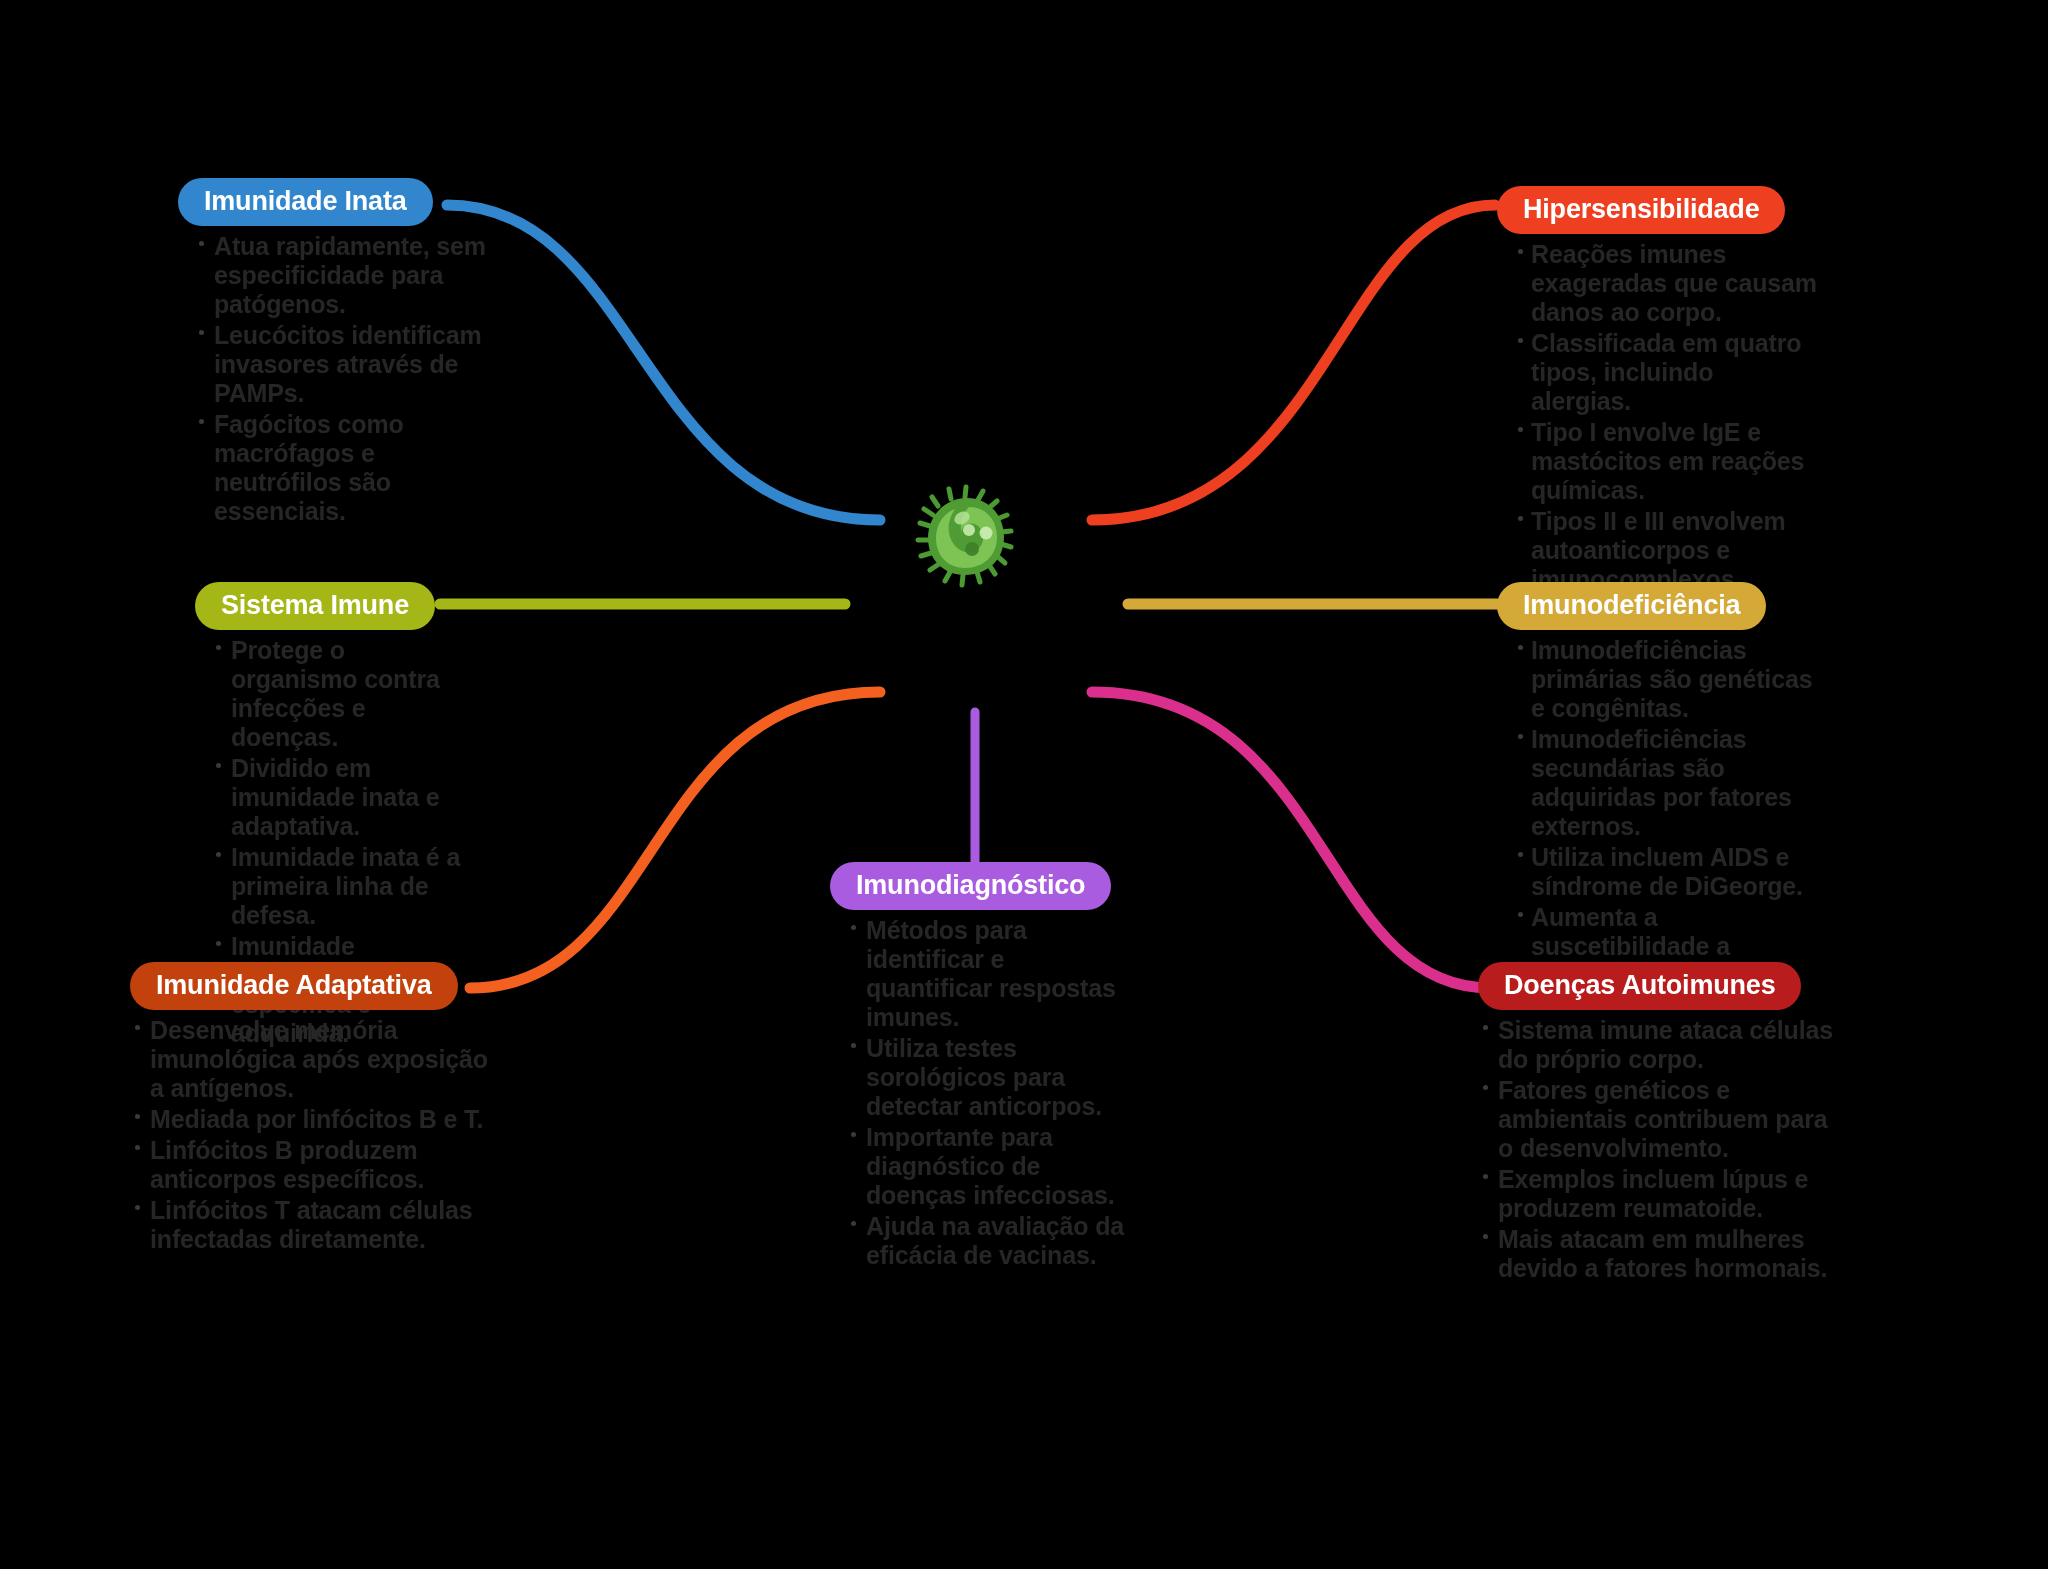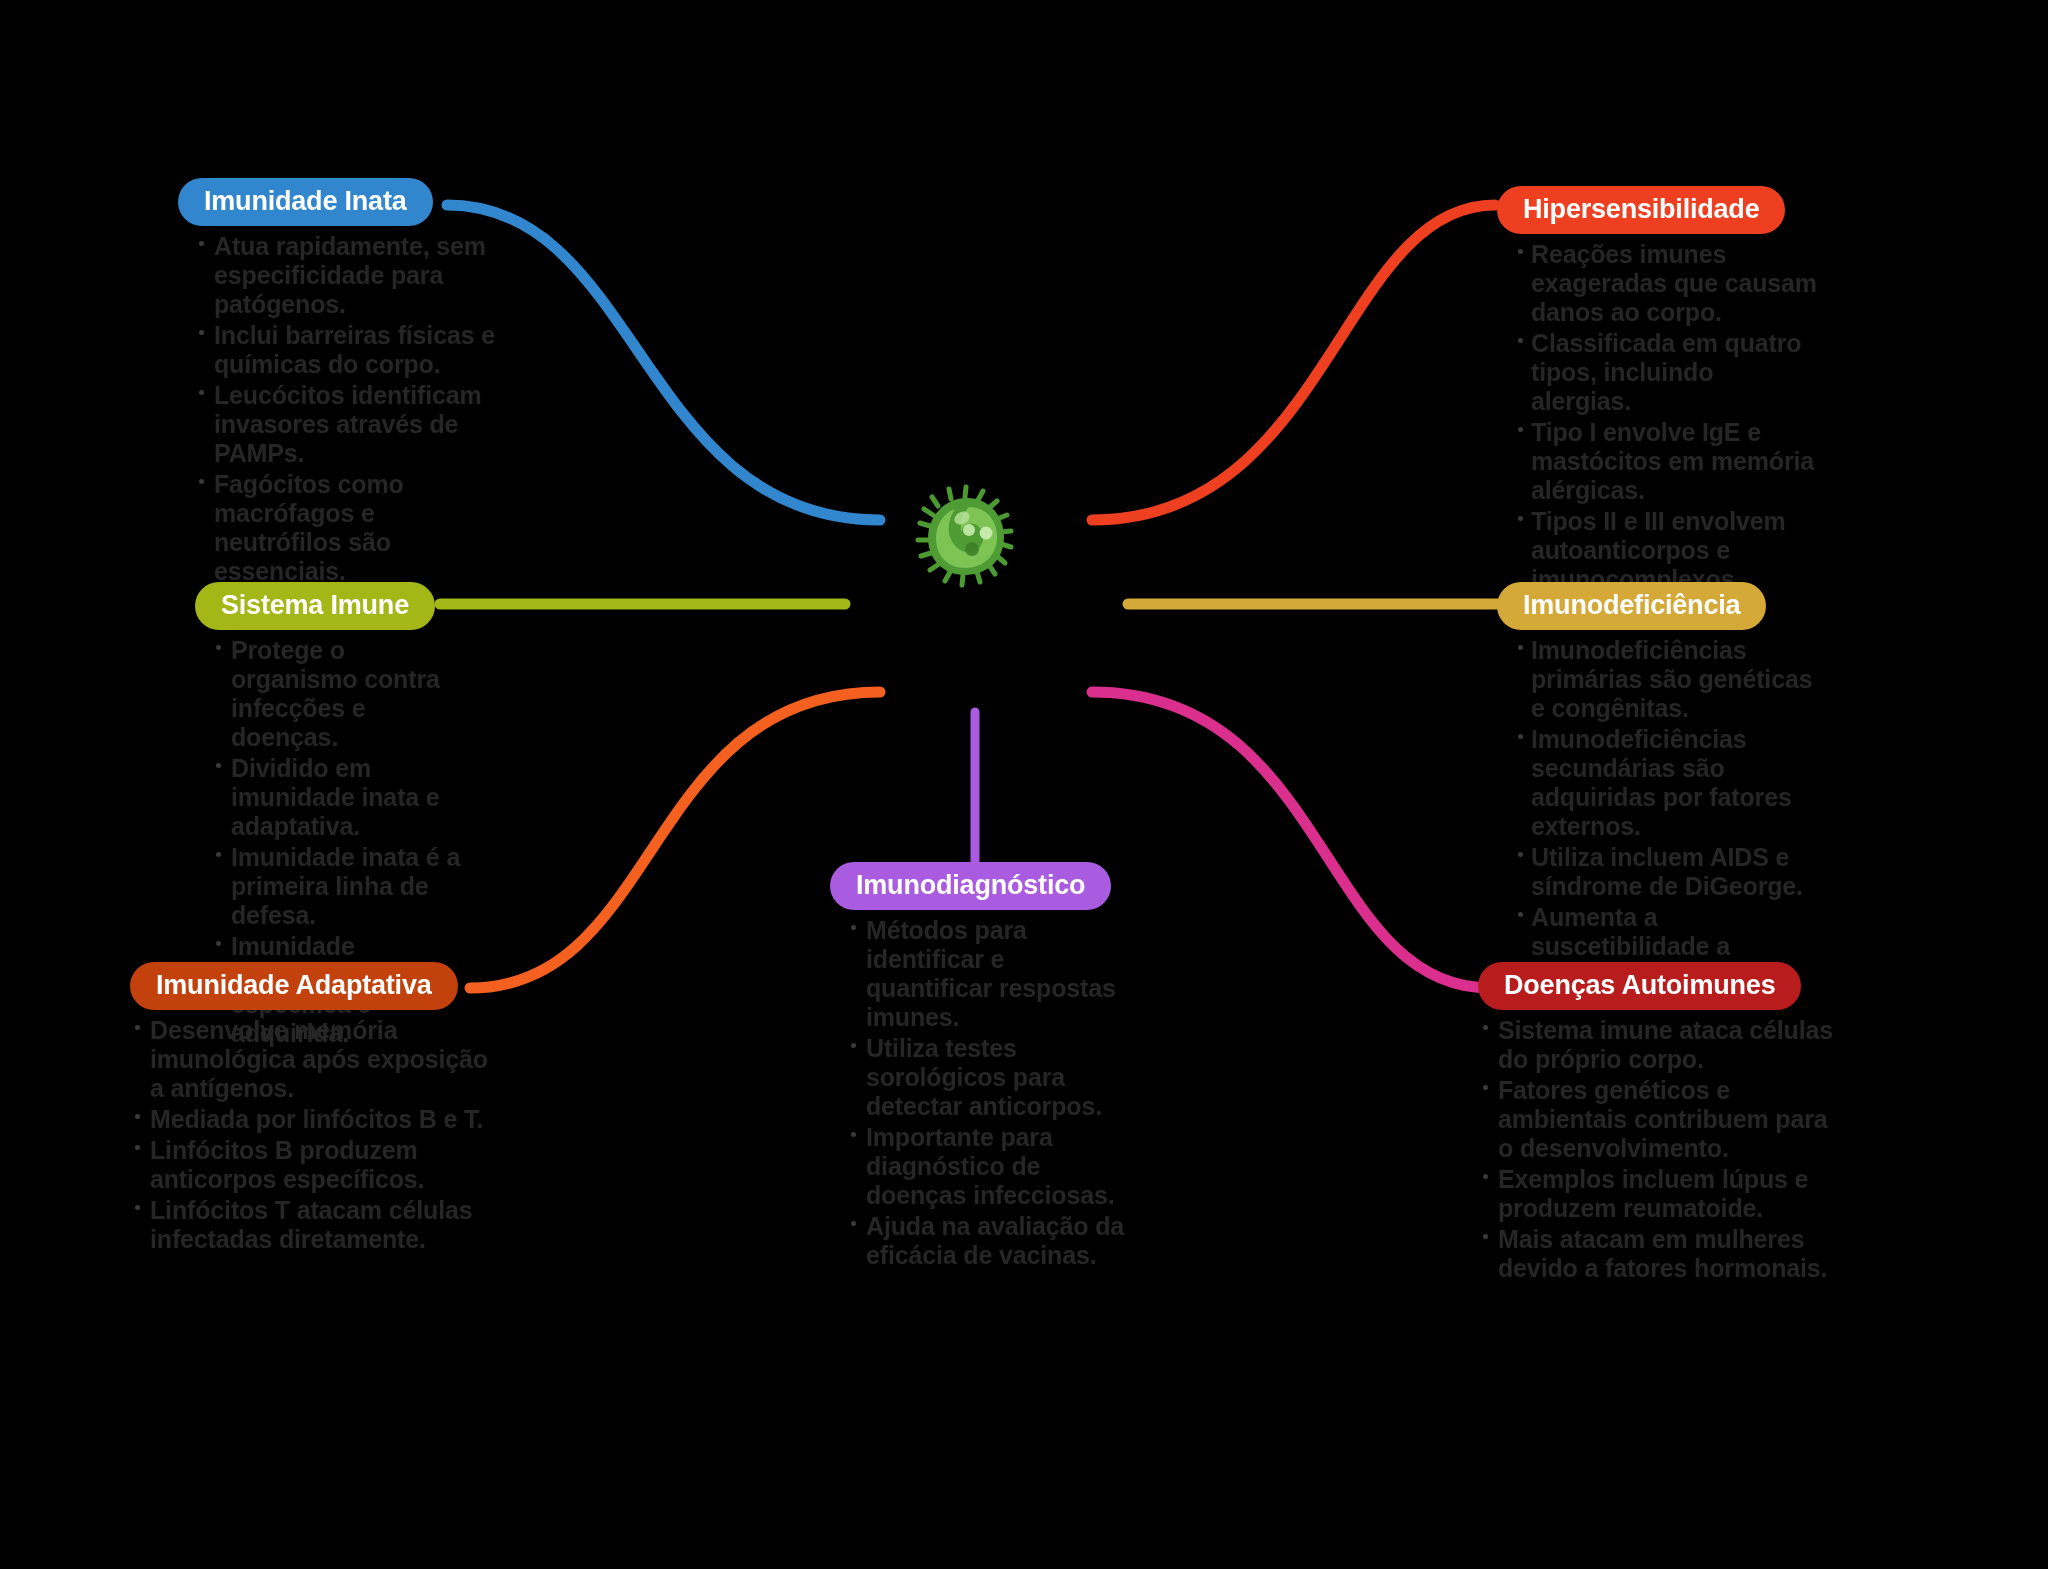--- a/index.html
+++ b/index.html
@@ -183,32 +183,31 @@
         <circle cx="81" cy="53" r="6.5" fill="#cdeeb4" opacity="0.9"></circle>
         <circle cx="67" cy="69" r="7" fill="#3e8028" opacity="0.9"></circle>
       </g>
     </svg>
   </div>
 
   <div class="branch" id="b-inata">
     <div class="pill pill-inata">Imunidade Inata</div>
     <ul class="bullets">
       <li>Atua rapidamente, sem especificidade para patógenos.</li>
-      <li>Inclui barreiras físicas e químicas do corpo.</li>
       <li>Leucócitos identificam invasores através de PAMPs.</li>
       <li>Fagócitos como macrófagos e neutrófilos são essenciais.</li>
     </ul>
   </div>
 
   <div class="branch" id="b-hiper">
     <div class="pill pill-hiper">Hipersensibilidade</div>
     <ul class="bullets">
       <li>Reações imunes exageradas que causam danos ao corpo.</li>
       <li>Classificada em quatro tipos, incluindo alergias.</li>
-      <li>Tipo I envolve IgE e mastócitos em memória alérgicas.</li>
+      <li>Tipo I envolve IgE e mastócitos em reações químicas.</li>
       <li>Tipos II e III envolvem autoanticorpos e imunocomplexos.</li>
     </ul>
   </div>
 
   <div class="branch" id="b-sistema">
     <div class="pill pill-sistema">Sistema Imune</div>
     <ul class="bullets">
       <li>Protege o organismo contra infecções e doenças.</li>
       <li>Dividido em imunidade inata e adaptativa.</li>
       <li>Imunidade inata é a primeira linha de defesa.</li>

